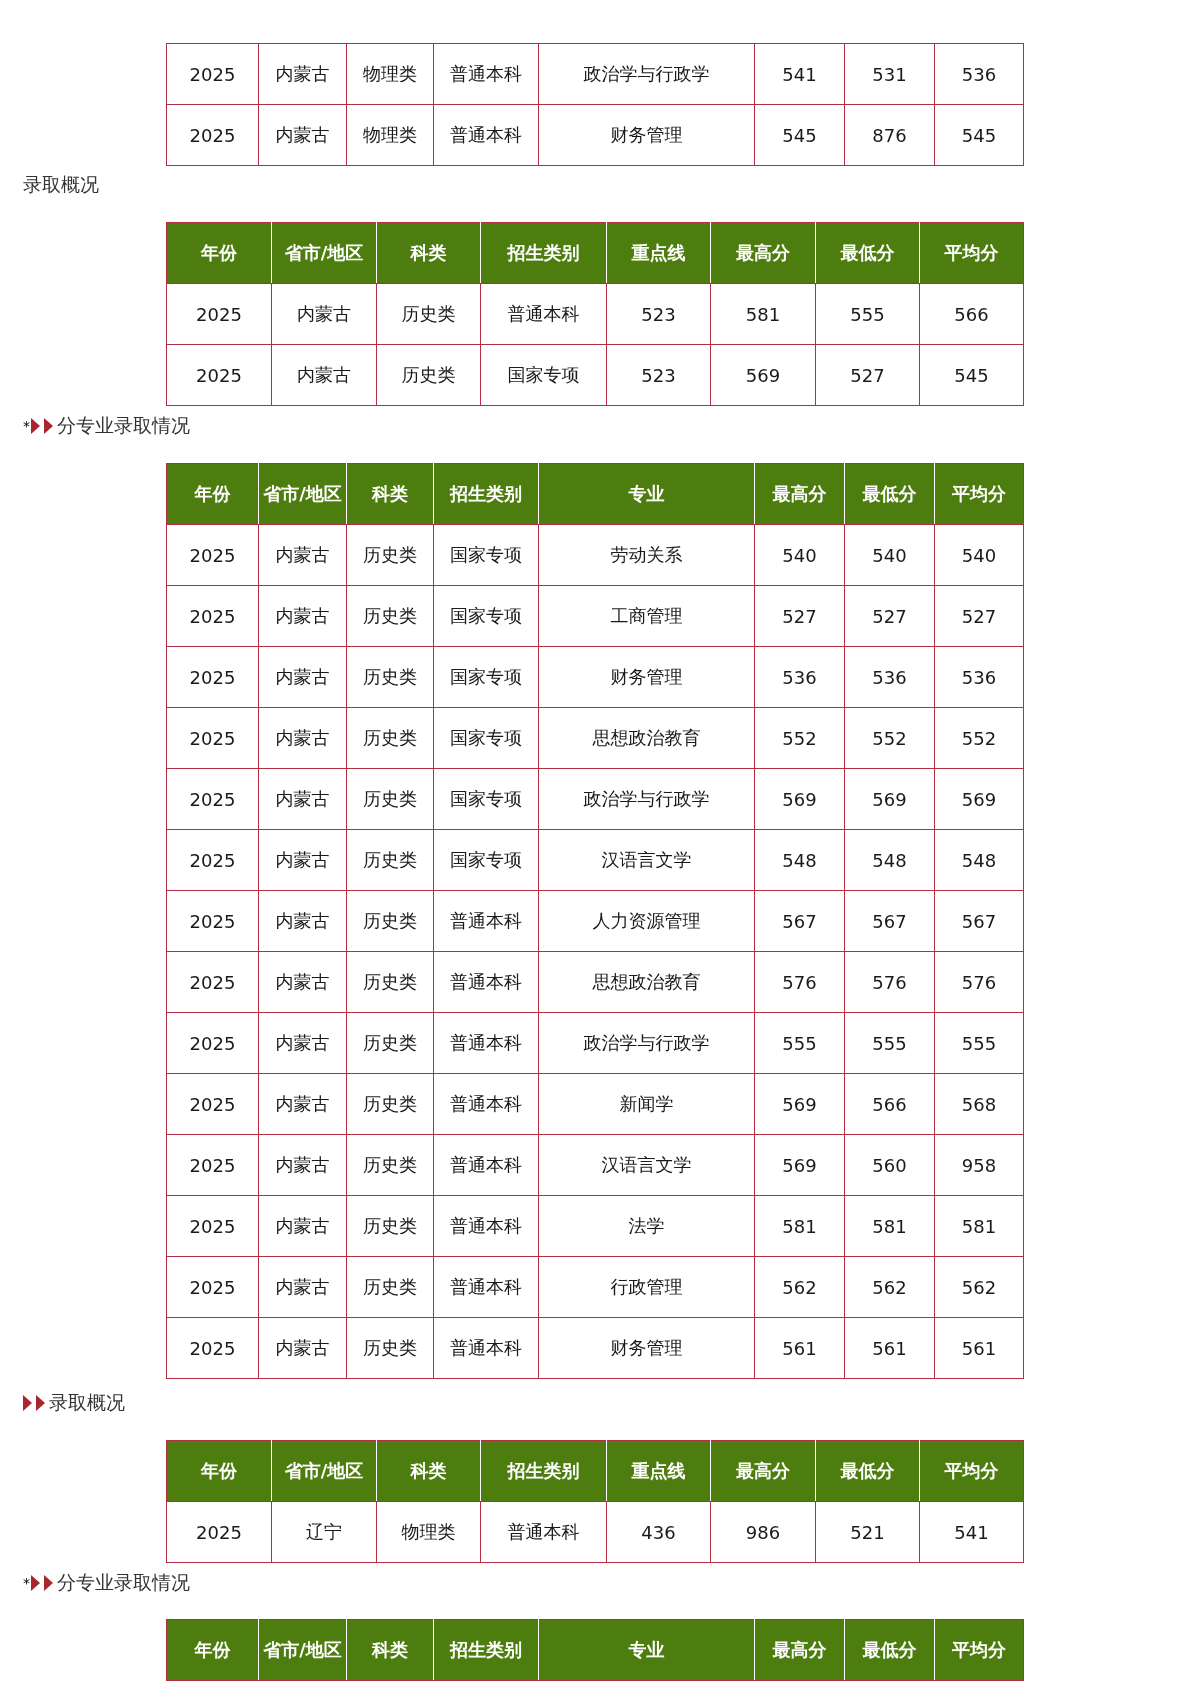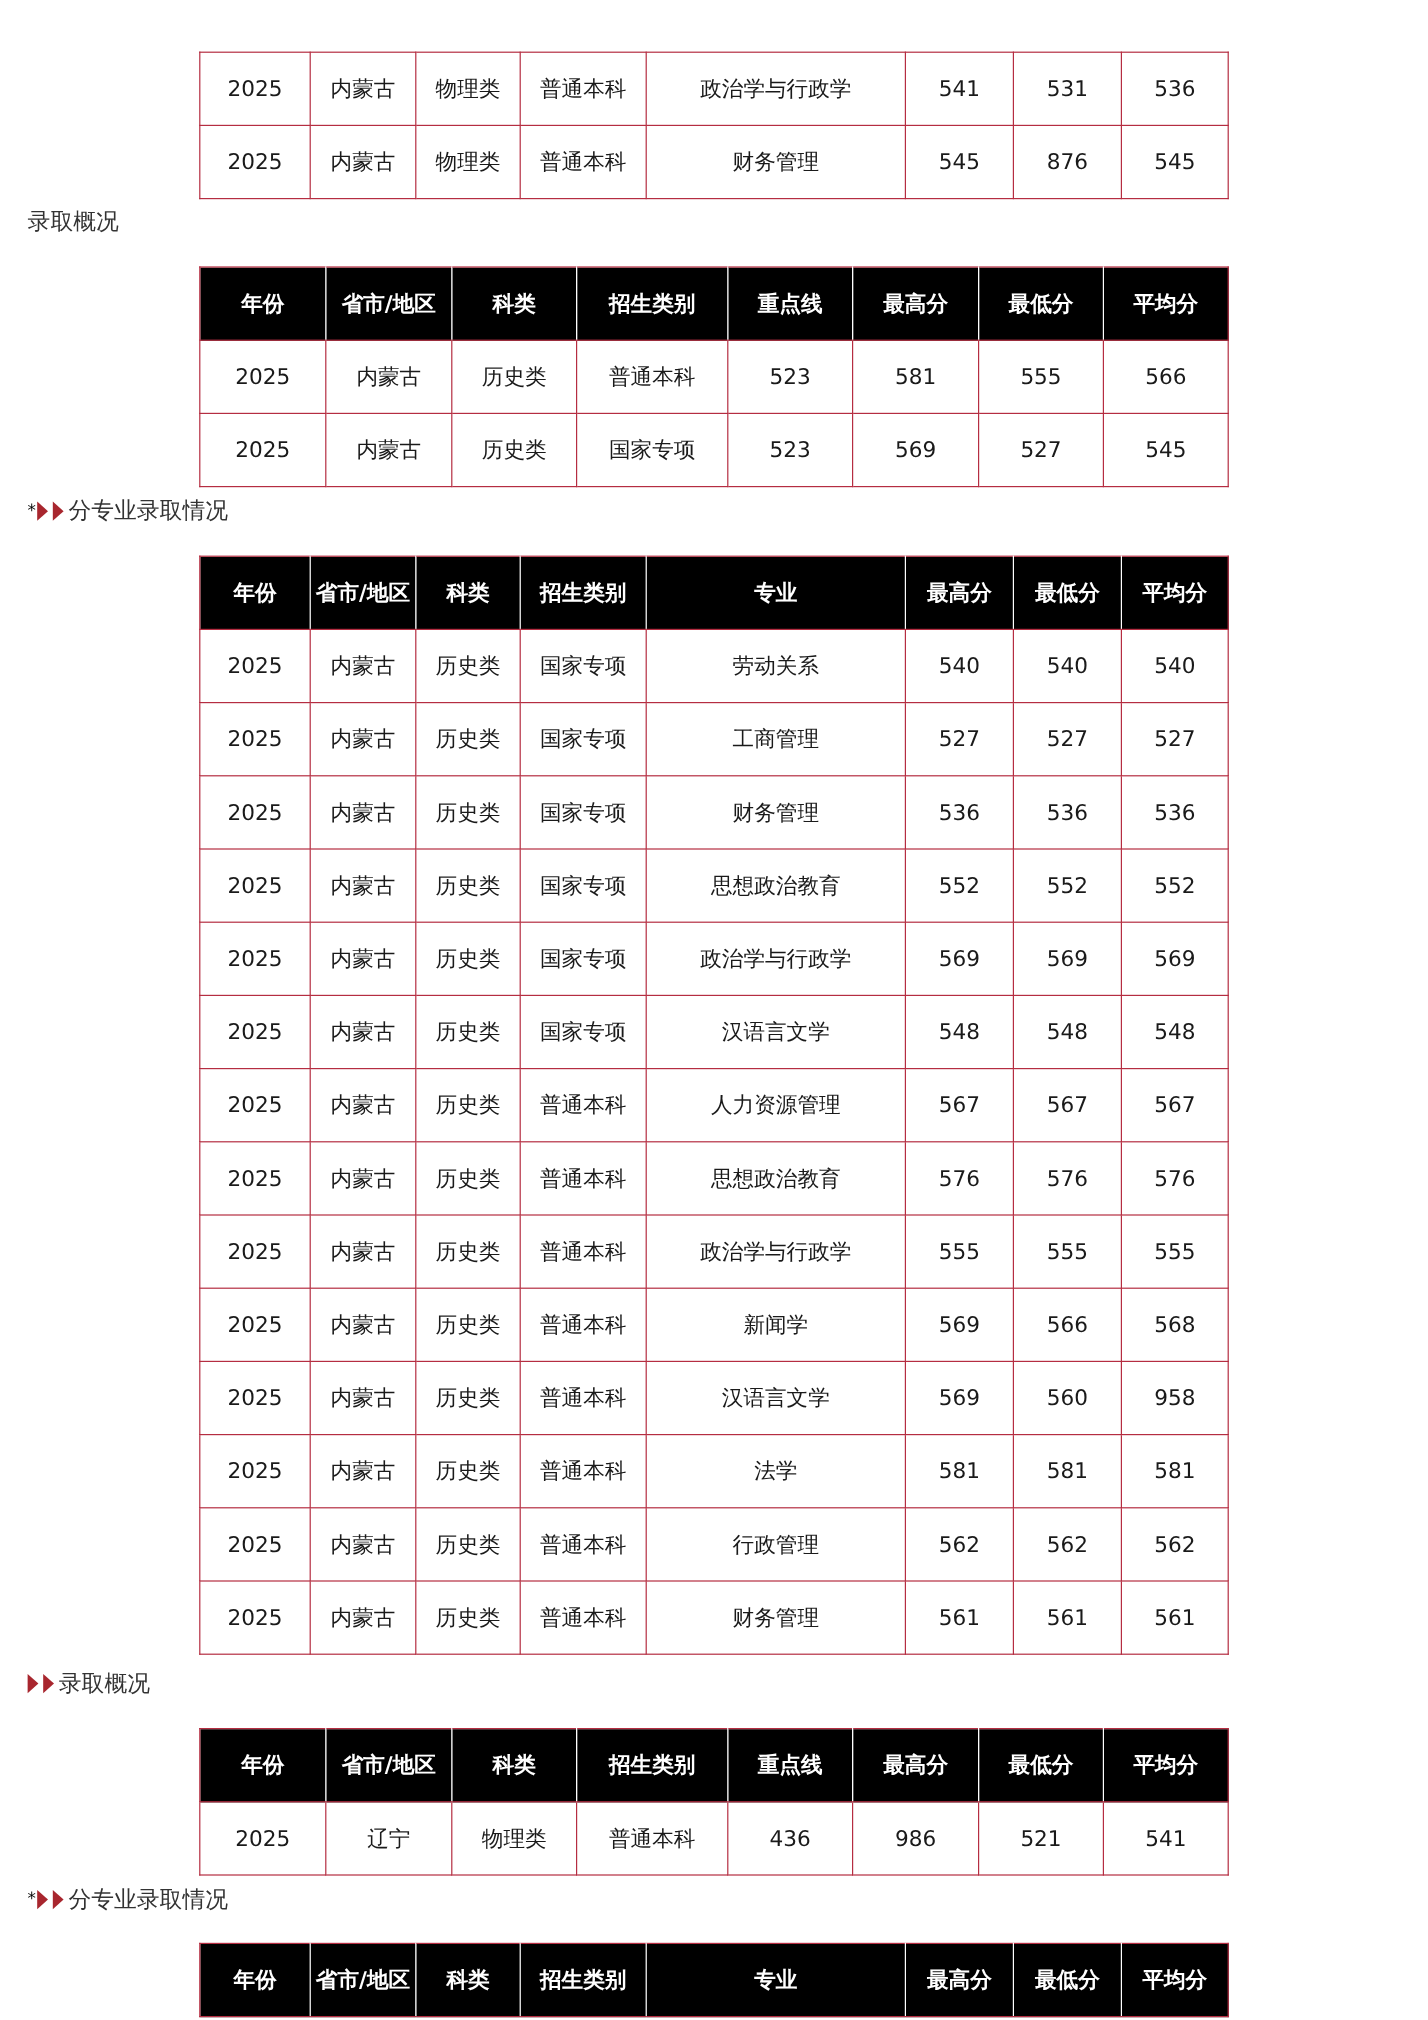--- a/index.html
+++ b/index.html
@@ -1,21 +1,21 @@
 <!DOCTYPE html>
 <html><head>
 <meta charset="utf-8">
 <style>
   html, body { margin: 0; padding: 0; background: #ffffff; }
   body { width: 1190px; height: 1683px; position: relative; overflow: hidden;
          font-family: "DejaVu Sans", "Liberation Sans", sans-serif; color: #222; }
   .tbl { position: absolute; left: 166px; width: 857px; border-collapse: collapse; table-layout: fixed; }
   .tbl td, .tbl th { border: 1px solid #b52d41; text-align: center; vertical-align: middle;
                      font-size: 18px; height: 60px; padding: 0; color: #1a1a1a; font-weight: normal; }
-  .tbl th { background: #000000; color: #ffffff; font-weight: bold; border-color: #b52d41;
+  .tbl th { background: #4d7c0f; color: #ffffff; font-weight: bold; border-color: #b52d41;
             border-left: 1px solid #ffffff; border-right: 1px solid #ffffff; }
   .tbl th:first-child { border-left: 1px solid #b52d41; }
   .tbl th:last-child { border-right: 1px solid #b52d41; }
   .section { position: absolute; left: 23px; font-size: 19px; color: #333; display: flex; align-items: center; height: 28px; justify-content: flex-end; }
   .star { font-size: 14px; color: #000; margin-right: 1px; }
   .arrow { display: inline-block; width: 0; height: 0; border-top: 8px solid transparent;
            border-bottom: 8px solid transparent; border-left: 9px solid #a8262e; margin-right: 4px; }
 </style>
 </head>
 <body>

